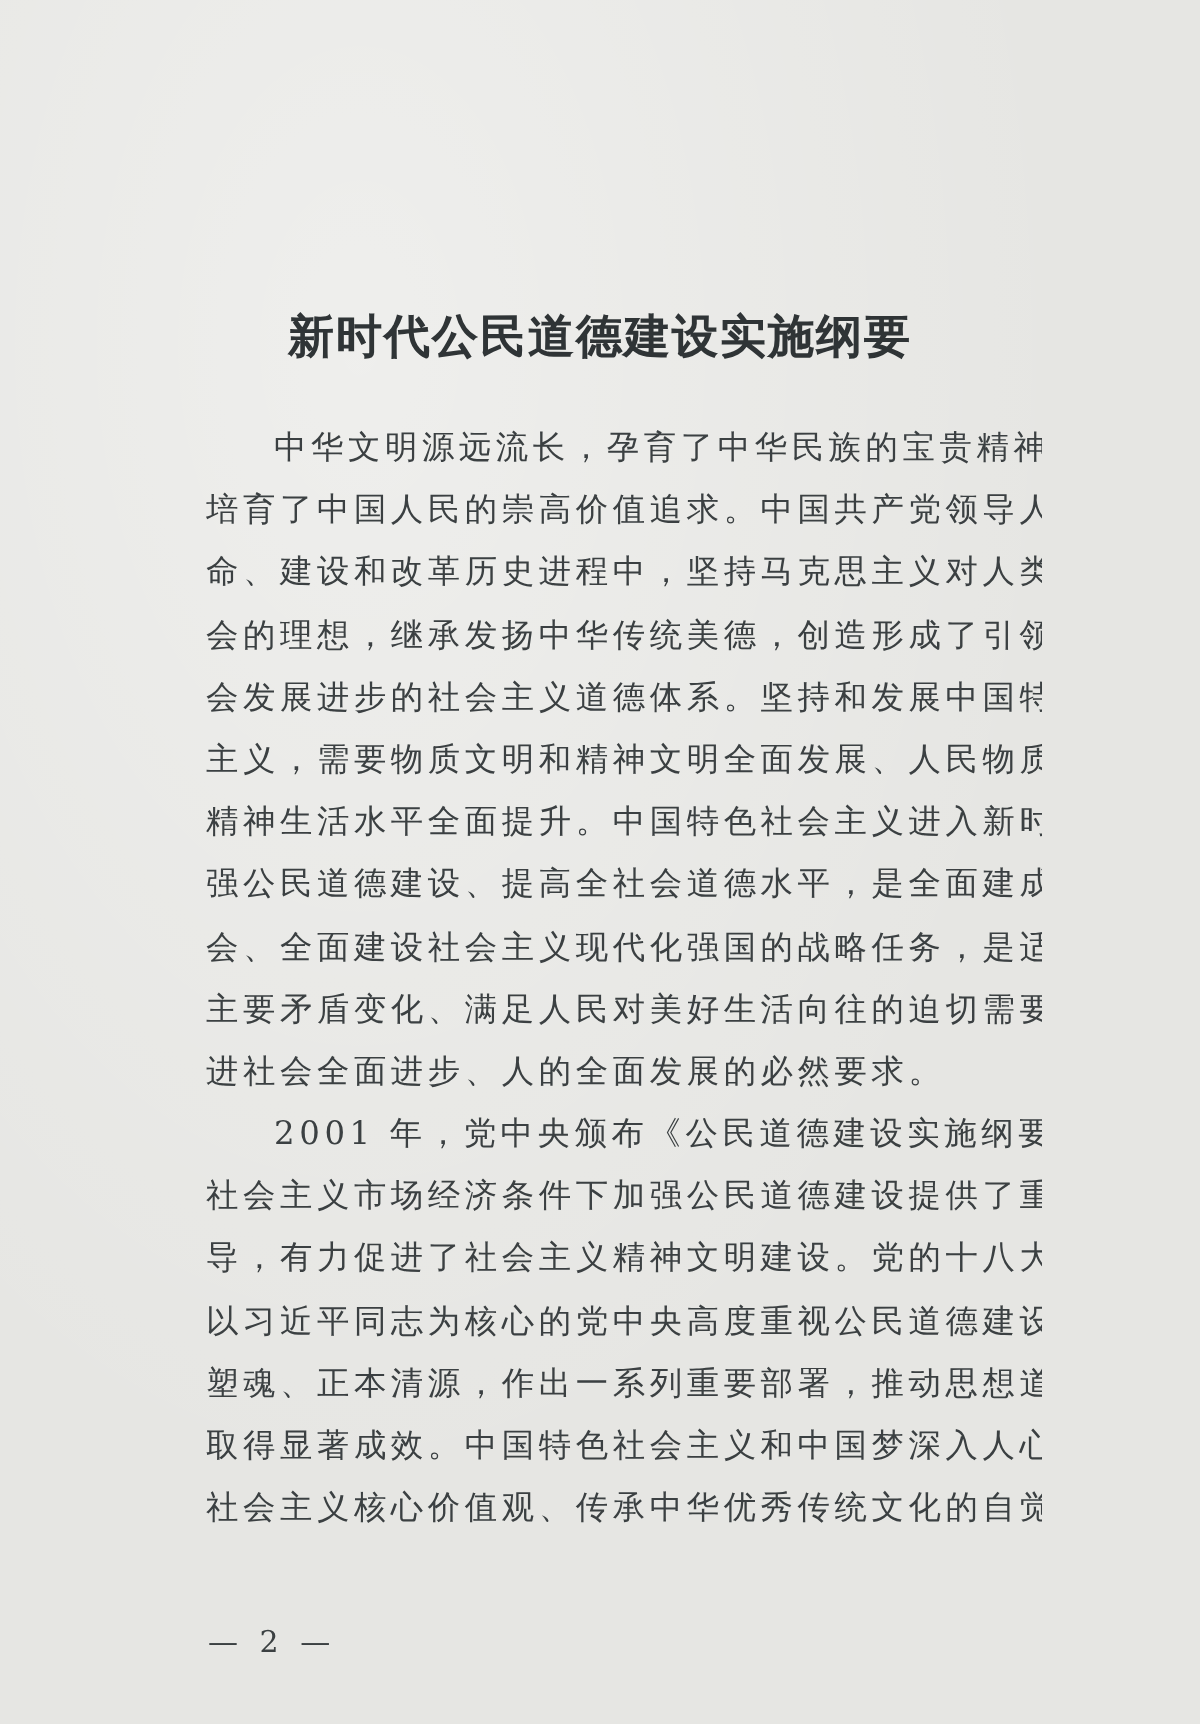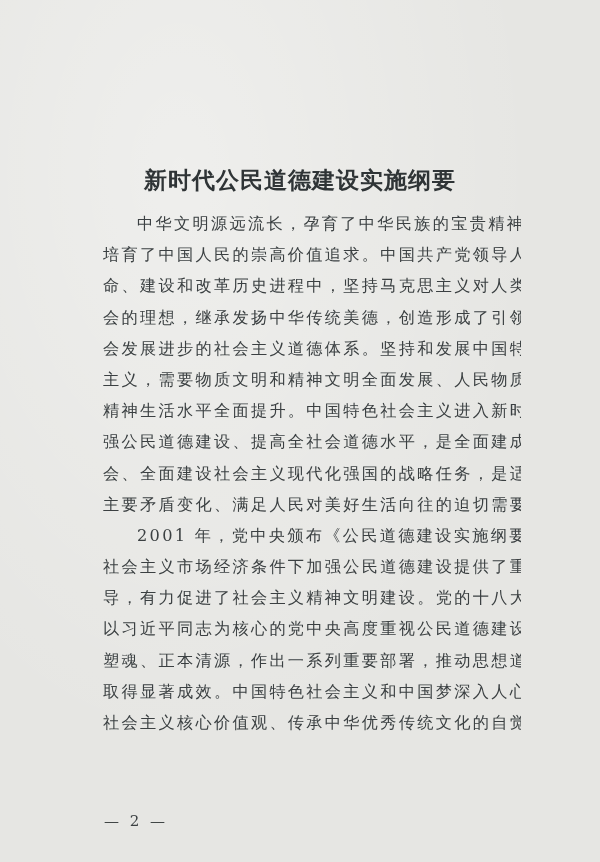--- a/index.html
+++ b/index.html
@@ -9,21 +9,21 @@
     font-family:"DejaVu Serif","Liberation Serif",serif;
     color:#3a3f40;
   }
   .page {
     position:relative; width:600px; height:862px;
     background:
       radial-gradient(ellipse at 30% 20%, rgba(255,255,255,0.35), rgba(0,0,0,0) 60%),
       #e6e6e3;
   }
   .title {
-    position:absolute; left:0; width:600px; top:165px;
+    position:absolute; left:0; width:600px; top:153px;
     text-align:center; font-size:23px; font-weight:bold;
     font-family:"DejaVu Sans","Liberation Sans",sans-serif;
     color:#2f3436; letter-spacing:1px;
   }
   .body-text {
     position:absolute; left:103px; width:418px; top:208px;
   }
   .line {
     height:31.2px; line-height:31.2px; font-size:16.2px;
     white-space:nowrap; overflow:hidden;
@@ -45,20 +45,21 @@
       <div class="line indent">中华文明源远流长，孕育了中华民族的宝贵精神品格，</div>
       <div class="line">培育了中国人民的崇高价值追求。中国共产党领导人民在革</div>
       <div class="line">命、建设和改革历史进程中，坚持马克思主义对人类美好社</div>
       <div class="line">会的理想，继承发扬中华传统美德，创造形成了引领中国社</div>
       <div class="line">会发展进步的社会主义道德体系。坚持和发展中国特色社会</div>
       <div class="line">主义，需要物质文明和精神文明全面发展、人民物质生活和</div>
       <div class="line">精神生活水平全面提升。中国特色社会主义进入新时代，加</div>
       <div class="line">强公民道德建设、提高全社会道德水平，是全面建成小康社</div>
       <div class="line">会、全面建设社会主义现代化强国的战略任务，是适应社会</div>
       <div class="line">主要矛盾变化、满足人民对美好生活向往的迫切需要，是促</div>
+      <div class="line">进社会全面进步、人的全面发展的必然要求。</div>
       <div class="line indent">2001 年，党中央颁布《公民道德建设实施纲要》，对在</div>
       <div class="line">社会主义市场经济条件下加强公民道德建设提供了重要指</div>
       <div class="line">导，有力促进了社会主义精神文明建设。党的十八大以来，</div>
       <div class="line">以习近平同志为核心的党中央高度重视公民道德建设，立根</div>
       <div class="line">塑魂、正本清源，作出一系列重要部署，推动思想道德建设</div>
       <div class="line">取得显著成效。中国特色社会主义和中国梦深入人心，践行</div>
       <div class="line">社会主义核心价值观、传承中华优秀传统文化的自觉性不断</div>
     </div>
   <div class="page-num">— 2 —</div>
 </div>

